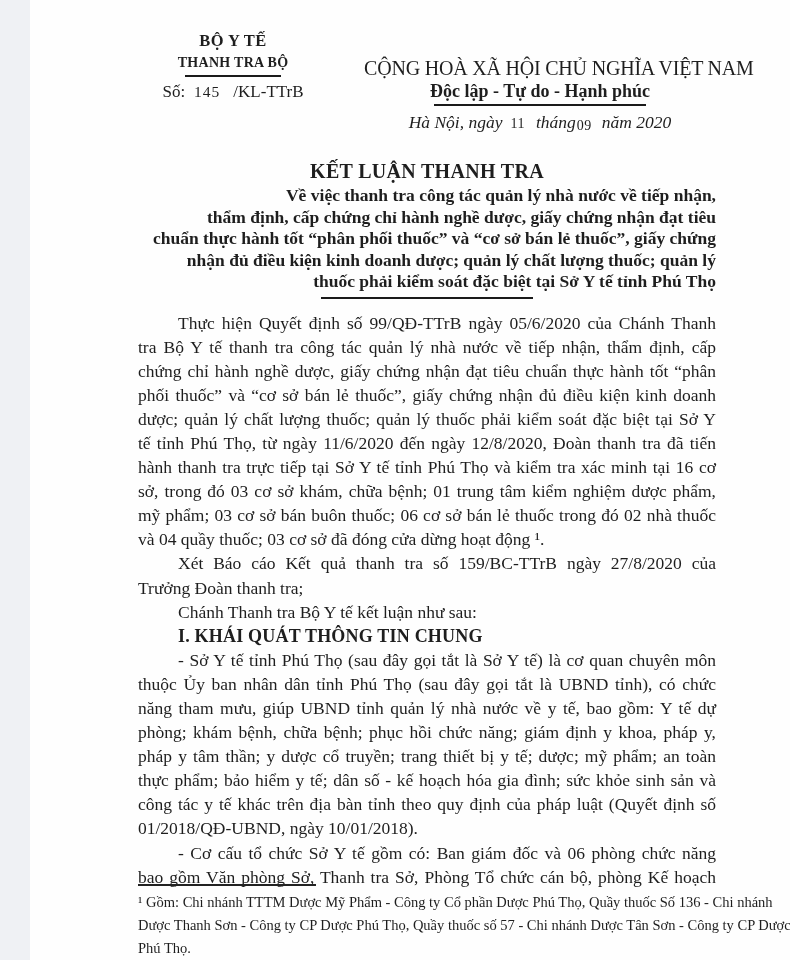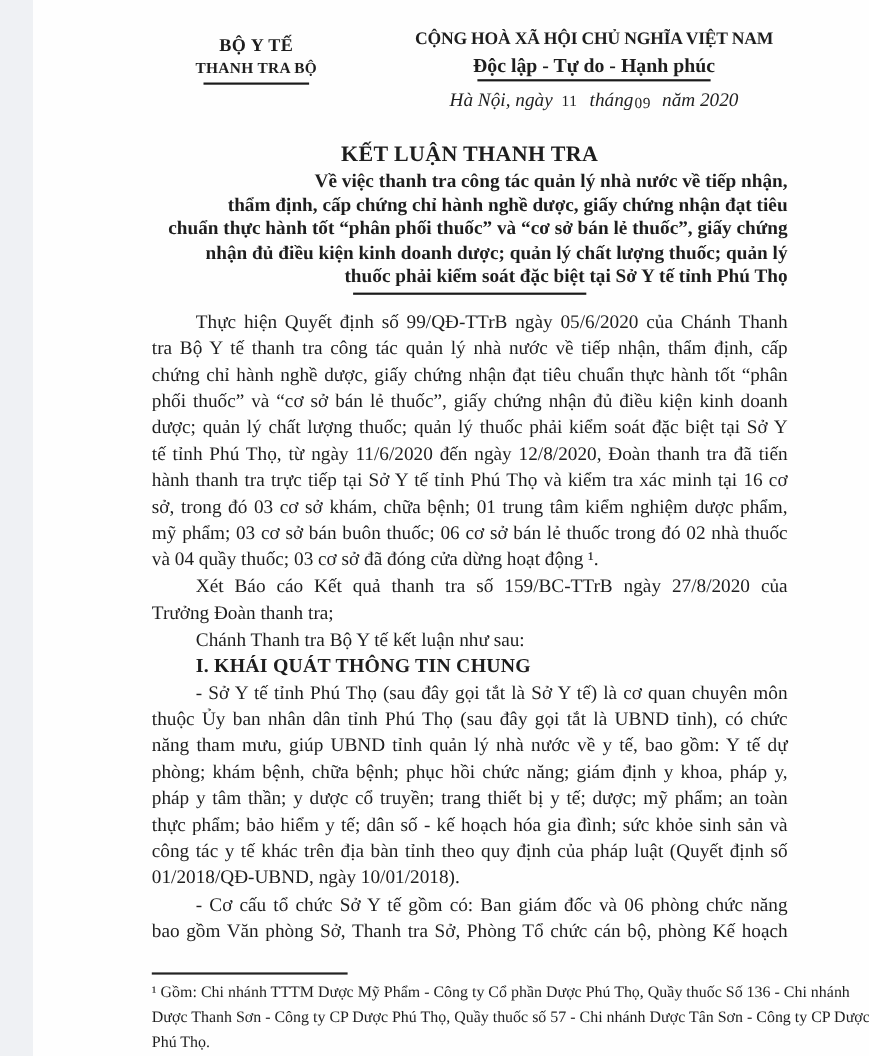--- a/index.html
+++ b/index.html
@@ -18,21 +18,21 @@
   .ministry{font-size:16.5px;font-weight:600;letter-spacing:.4px;line-height:20px;}
   .department{font-size:14px;font-weight:700;letter-spacing:.3px;line-height:22px;margin-top:1px;}
   .rule{border-top:2px solid #1a1a1a;height:0;}
   .dept-rule{width:96px;margin:1px auto 4px;}
   .doc-number{font-size:17px;line-height:22px;margin-top:3px;white-space:nowrap;}
   .doc-number .num-label{margin-right:9px;}
   .doc-number .num-value{font-size:15.5px;letter-spacing:1px;}
   .doc-number .num-suffix{margin-left:13px;}
 
   .national-block{width:352px;text-align:center;}
-  .motto{font-size:16px;font-weight:700;letter-spacing:-0.2px;line-height:20px;white-space:nowrap;}
+  .motto{font-size:20px;font-weight:400;letter-spacing:-0.2px;line-height:20px;white-space:nowrap;margin-top:32px;}
   .slogan{font-size:18px;font-weight:700;line-height:22px;margin-top:2px;white-space:nowrap;}
   .slogan-rule{width:212px;margin:2px auto 5px;}
   .date-line{font-size:17.5px;font-style:italic;line-height:23px;margin-top:3px;white-space:nowrap;}
   .date-line .filled{font-style:normal;font-size:14px;letter-spacing:.5px;}
   .date-line .d-day{margin:0 11px 0 8px;}
   .date-line .d-month{margin:0 10px 0 1px;position:relative;top:2px;}
 
   
   .title-block{margin-top:24px;text-align:center;font-weight:700;}
   .main-title{font-size:20px;line-height:24px;letter-spacing:.3px;white-space:nowrap;margin-bottom:2px;}
@@ -64,20 +64,23 @@
   <div class="edge edge-left"></div>
   <div class="edge edge-right"></div>
 
   <div class="content">
 
     <header class="doc-header">
       <div class="issuer-block">
         <div class="ministry">BỘ Y TẾ</div>
         <div class="department">THANH TRA BỘ</div>
         <div class="rule dept-rule"></div>
+        <div class="doc-number">
+          <span class="num-label">Số:</span><span class="num-value">145</span><span class="num-suffix">/KL-TTrB</span>
+        </div>
       </div>
 
       <div class="national-block">
         <div class="motto">CỘNG HOÀ XÃ HỘI CHỦ NGHĨA VIỆT NAM</div>
         <div class="slogan">Độc lập - Tự do - Hạnh phúc</div>
         <div class="rule slogan-rule"></div>
         <div class="date-line">
           <span>Hà Nội, ngày</span><span class="filled d-day">11</span><span>tháng</span><span class="filled d-month">09</span><span>năm 2020</span>
         </div>
       </div>

